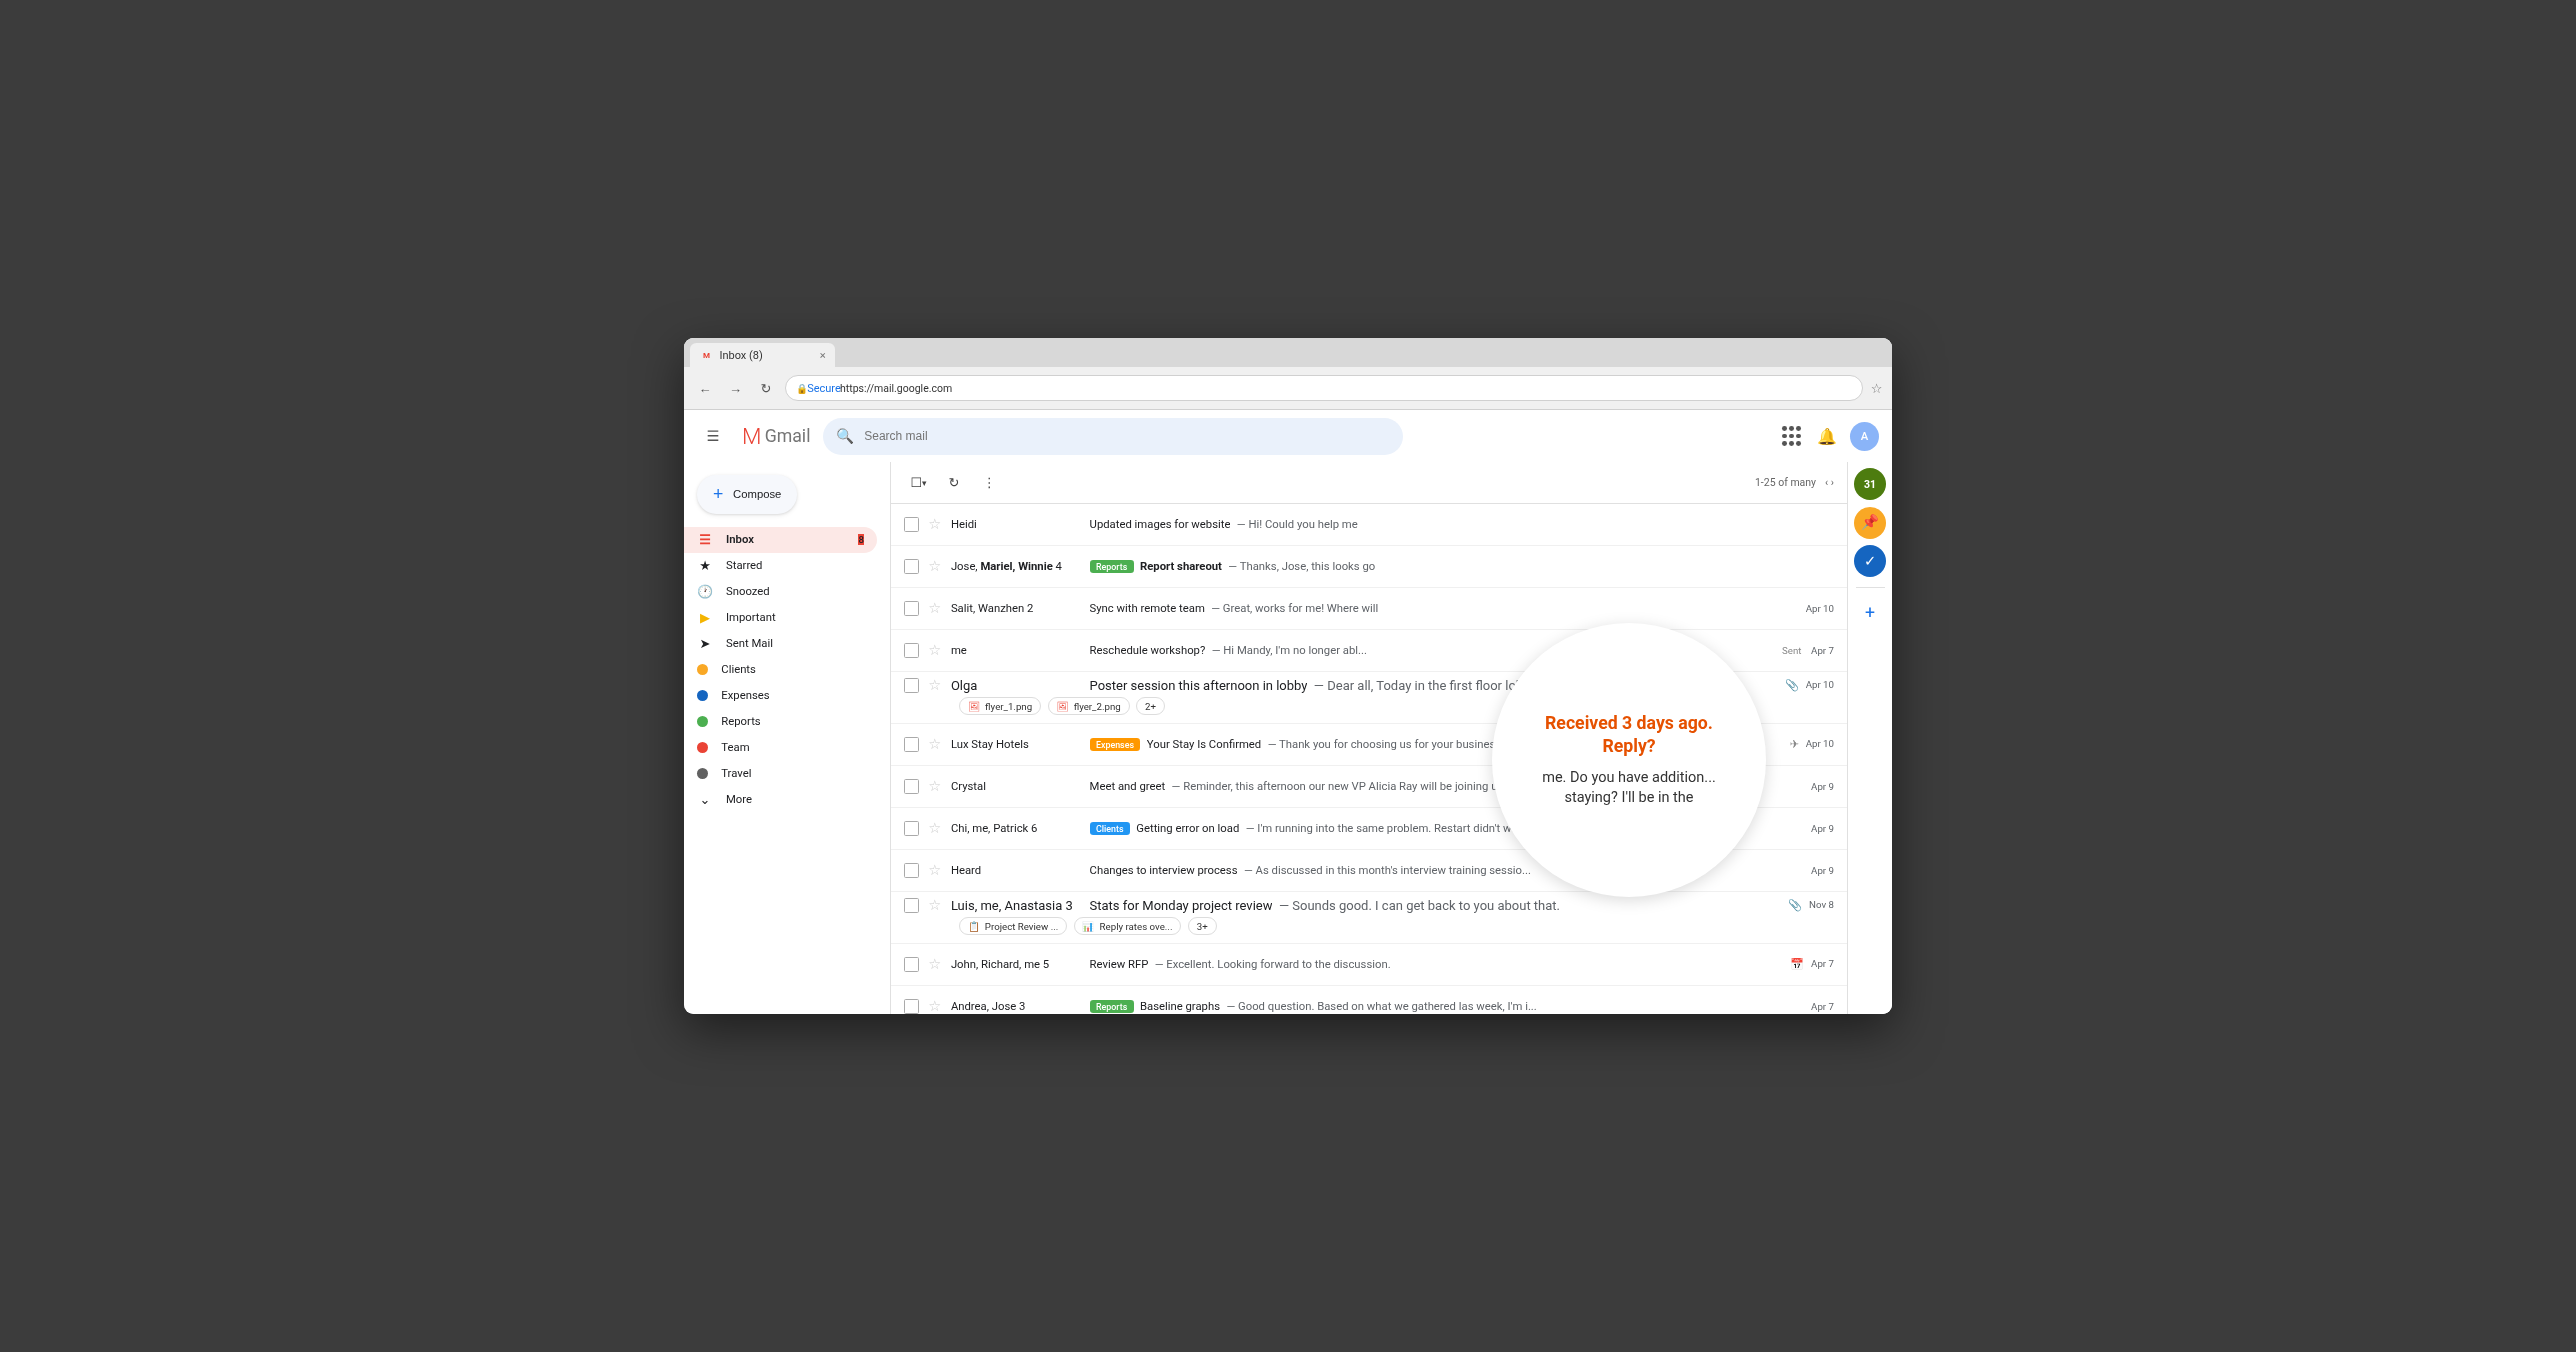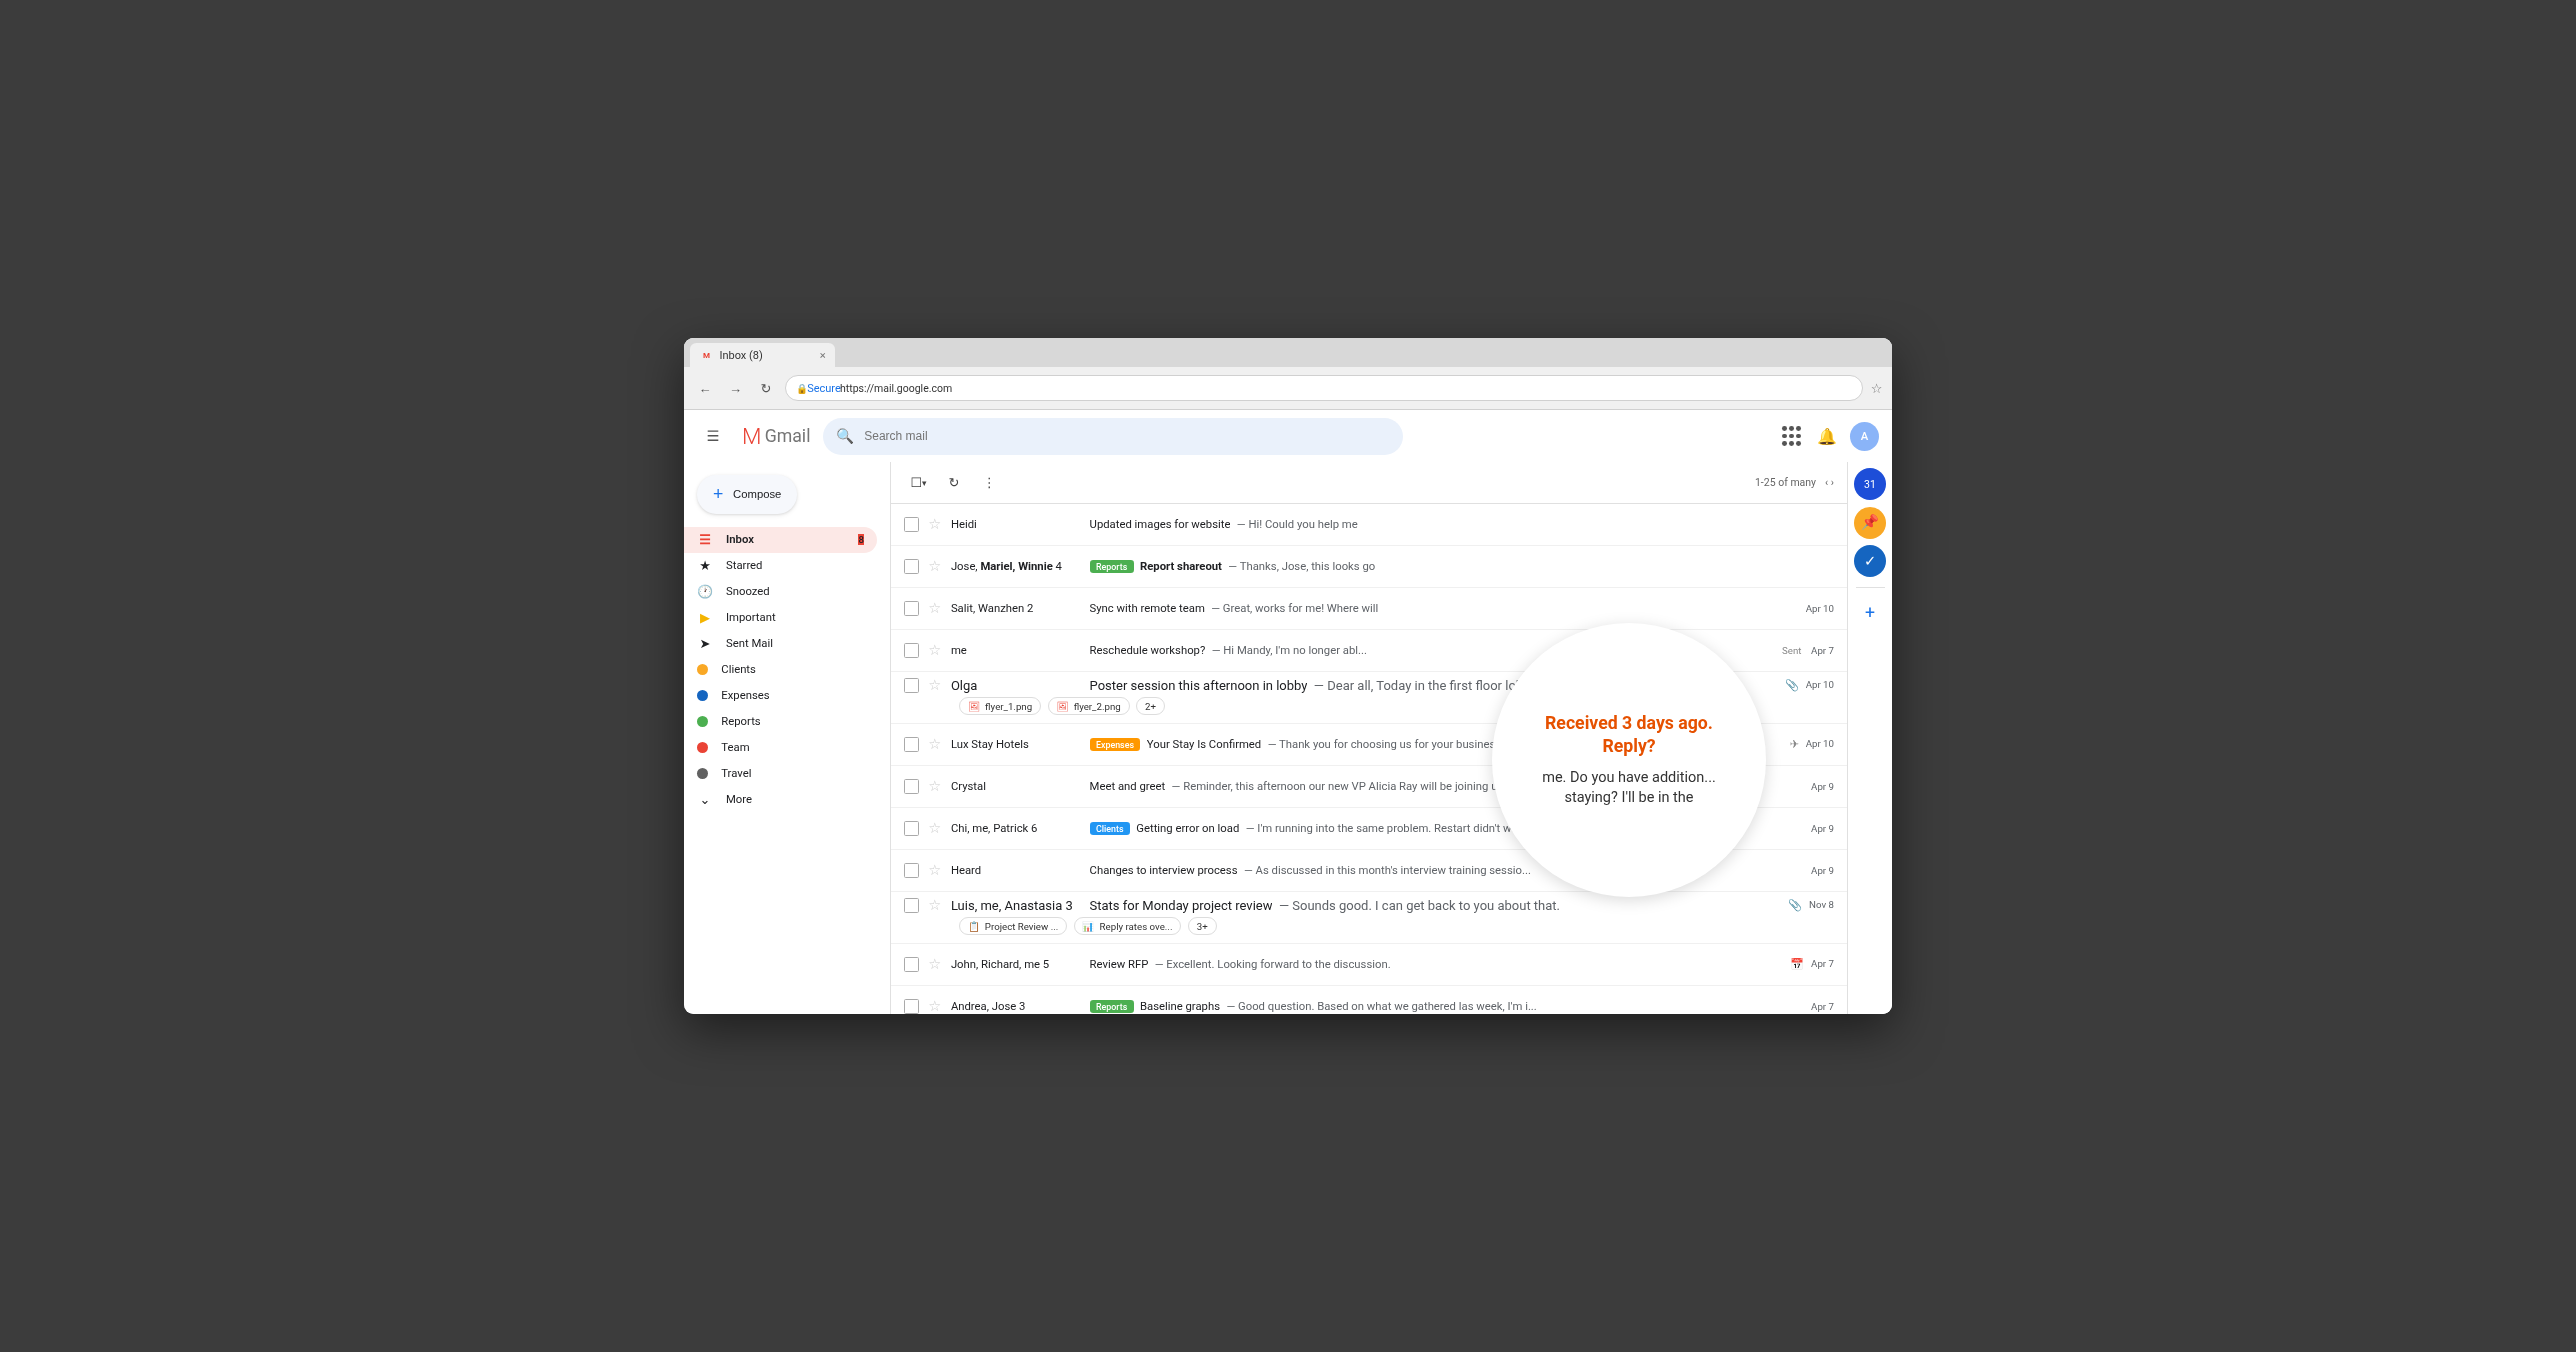--- a/index.html
+++ b/index.html
@@ -714,21 +714,21 @@
         <div class="tooltip-overlay">
           <div class="tooltip-main-text">Received 3 days ago. Reply?</div>
           <div class="tooltip-sub-text">
             <span>me. Do you have addition...</span><br>
             <span>staying? I'll be in the</span>
           </div>
         </div>
       </div>
 
       <div class="right-panel">
-        <div class="right-panel-icon" style="background:#1d4ed8;color:white;font-size:10.5px;font-weight:400;">31</div>
+        <div class="right-panel-icon" style="background:#4d7c0f;color:white;font-size:10.5px;font-weight:700;">31</div>
         <div class="right-panel-icon" style="background:#F9A825;">📌</div>
         <div class="right-panel-icon" style="background:#1565C0;color:white;">✓</div>
         <div style="border-top:0.8px solid #e0e0e0;width:29px;margin:3.2px 0;"></div>
         <div class="right-panel-icon" style="color:#1a73e8;font-size:17.7px;">+</div>
       </div>
     </div>
   </div>
 </div>
 
 

